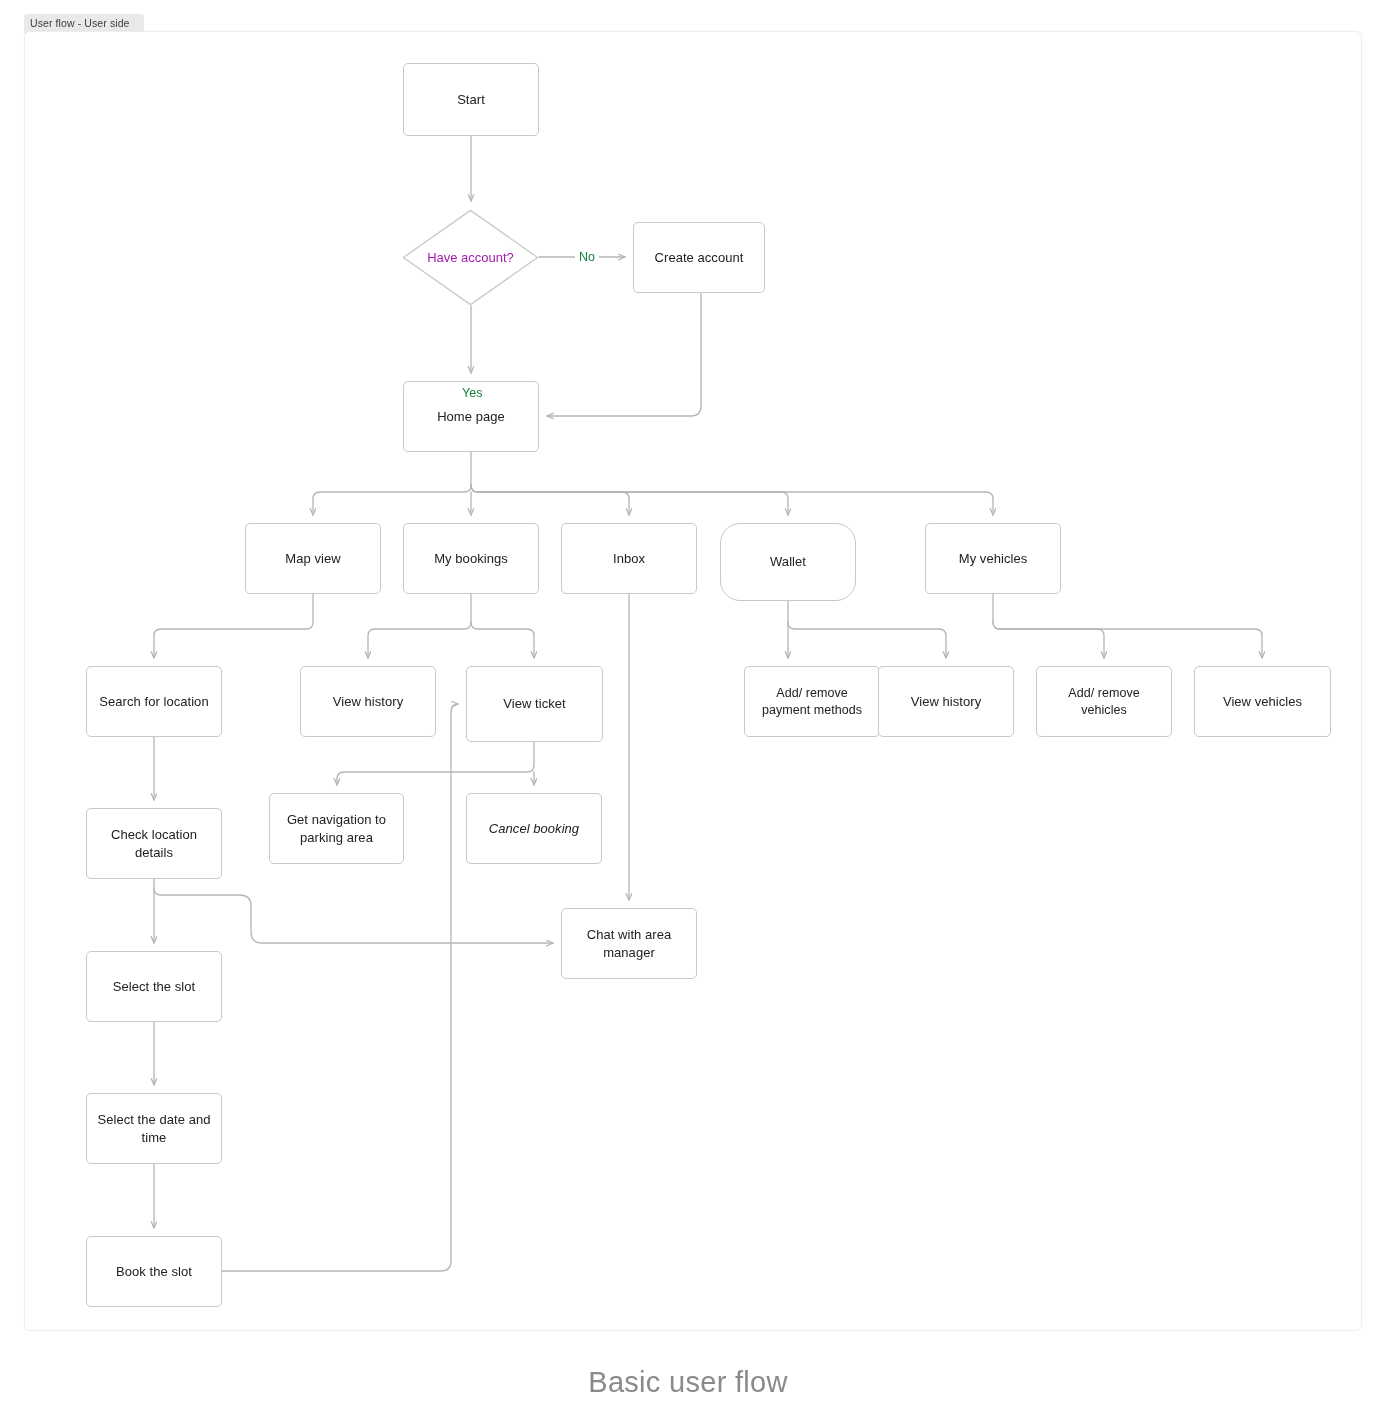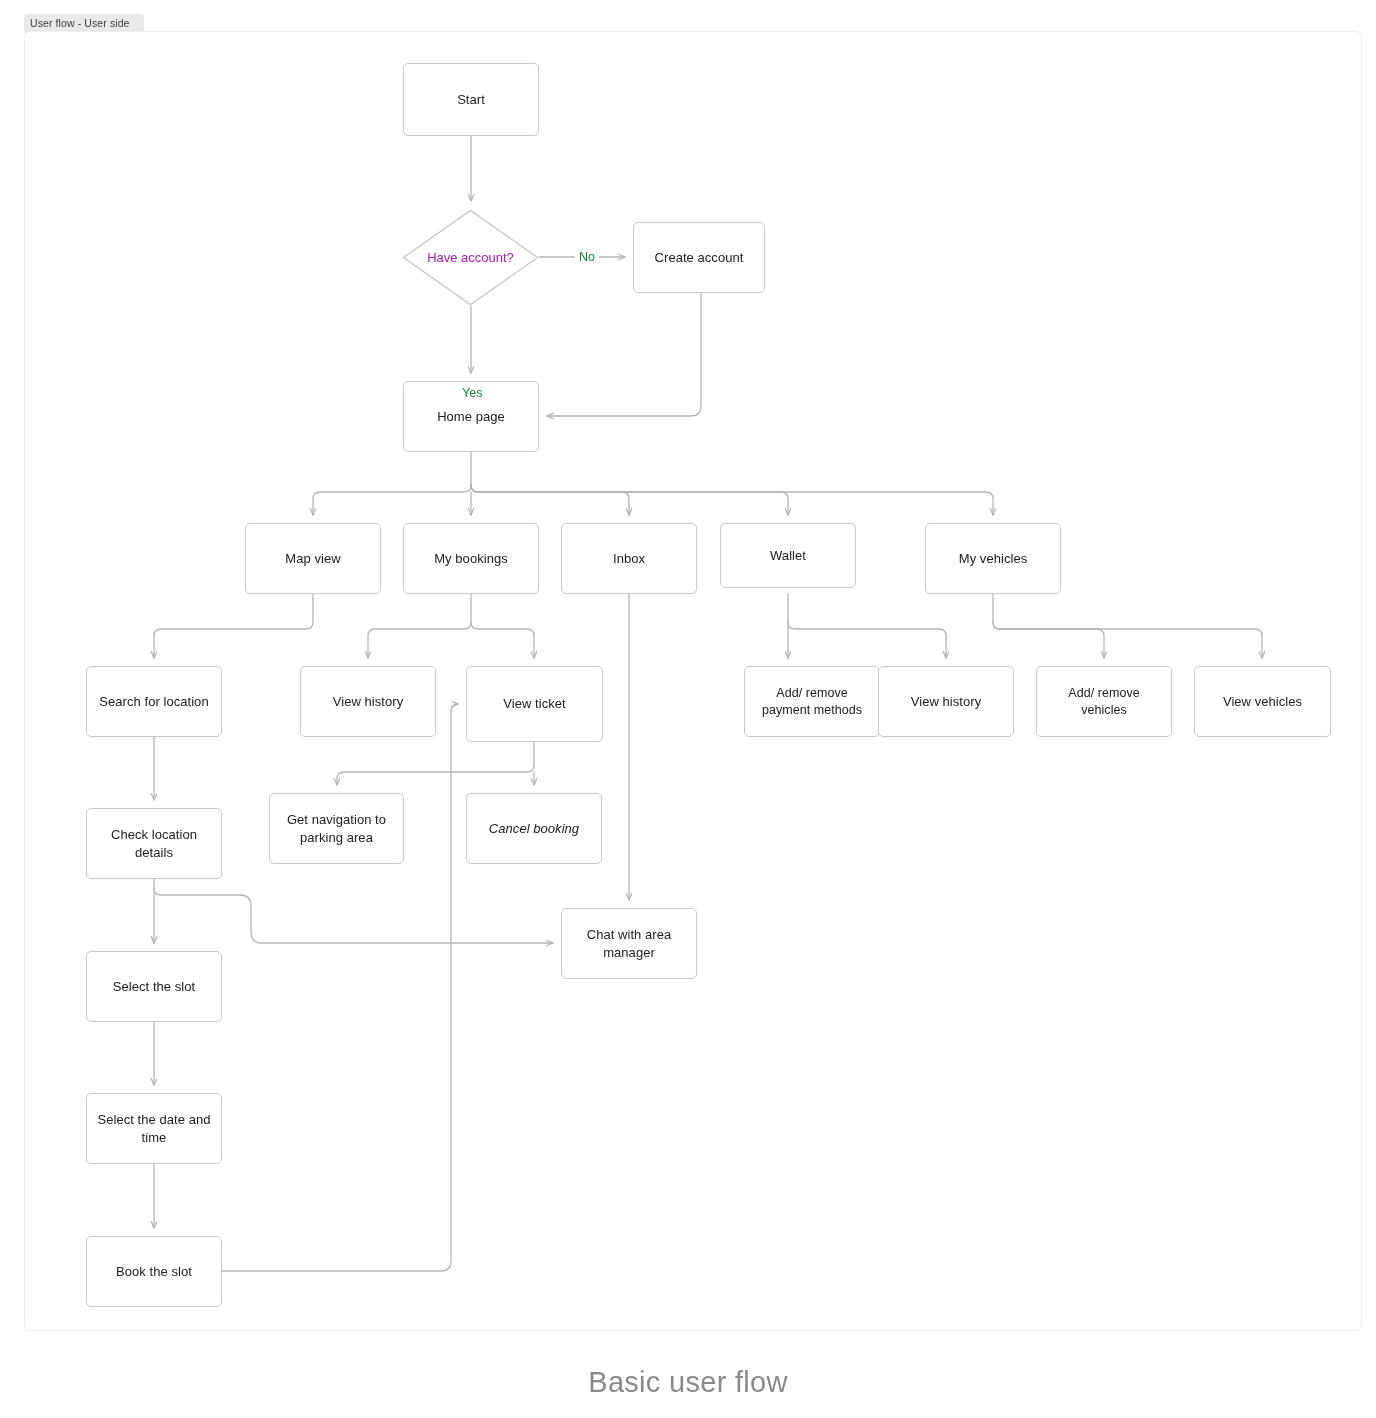--- a/index.html
+++ b/index.html
@@ -205,21 +205,21 @@
   </div>
 
   <div class="node" style="left:403px;top:523px;width:136px;height:71px;">
     <span>My bookings</span>
   </div>
 
   <div class="node" style="left:561px;top:523px;width:136px;height:71px;">
     <span>Inbox</span>
   </div>
 
-  <div class="node" style="left:720px;top:523px;width:136px;height:65px;">
+  <div class="node" style="left:720px;top:523px;width:136px;height:78px;border-radius:20px;">
     <span>Wallet</span>
   </div>
 
   <div class="node" style="left:925px;top:523px;width:136px;height:71px;">
     <span>My vehicles</span>
   </div>
 
   <div class="node" style="left:86px;top:666px;width:136px;height:71px;">
     <span>Search for location</span>
   </div>

